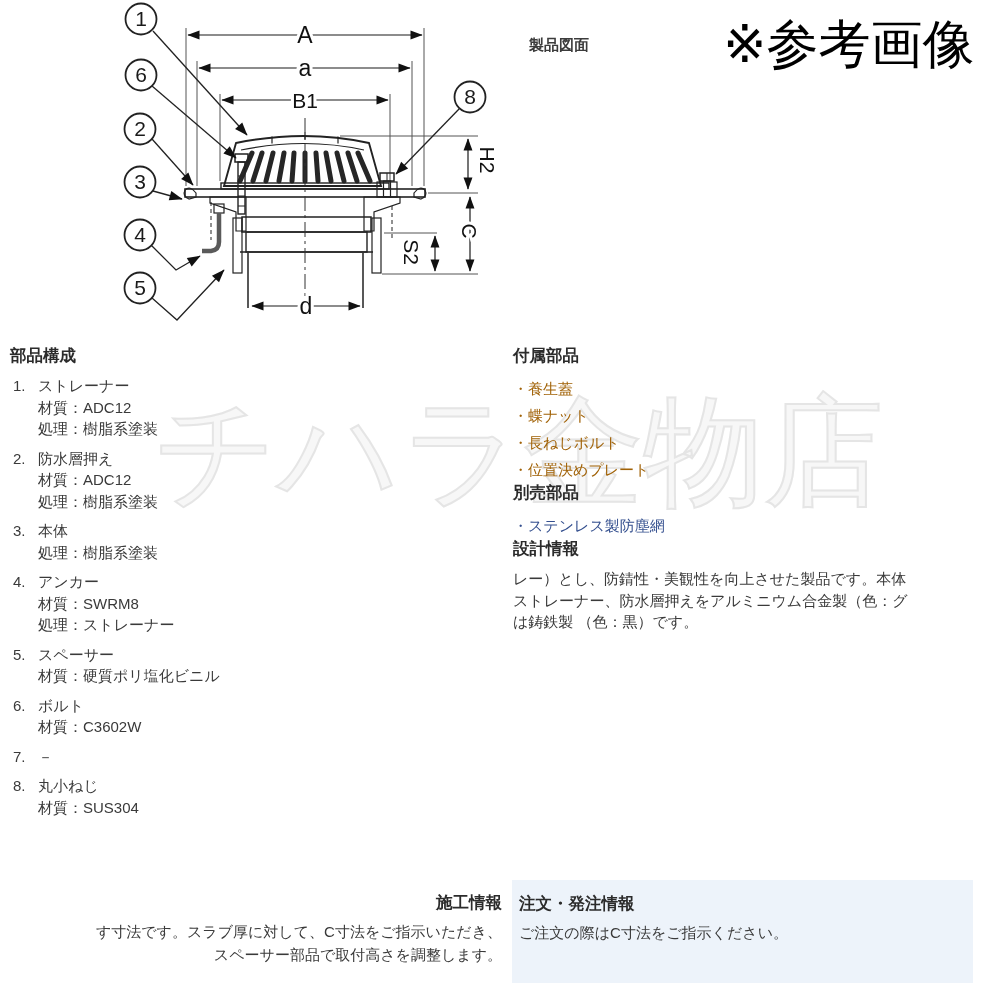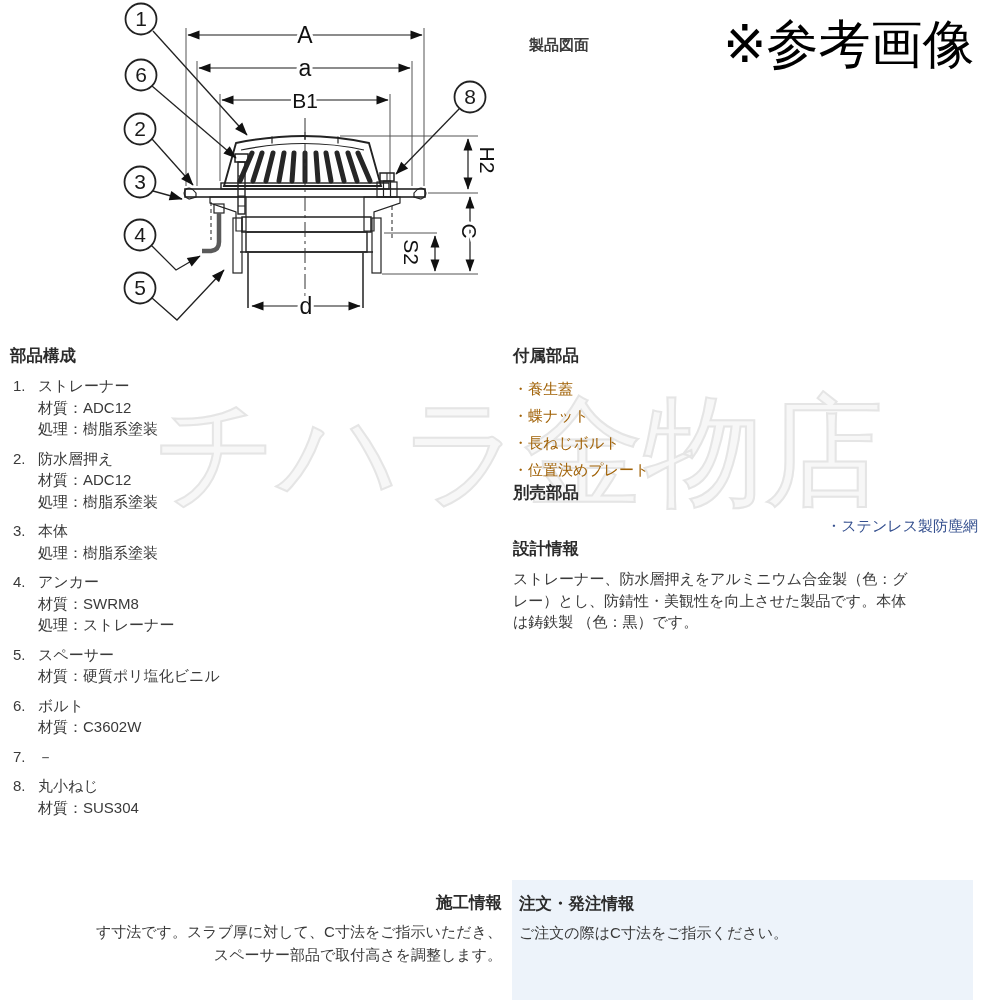--- a/index.html
+++ b/index.html
@@ -28,26 +28,26 @@
   .caption{left:529px;top:36px;font-size:15px;font-weight:bold;color:#3c3c3c;}
   .ref-note{left:723px;top:10px;font-size:52px;font-weight:500;color:#000;white-space:nowrap;}
   h3.sec{font-size:16.5px;font-weight:bold;color:#2b2b2b;margin:0 0 10px 0;line-height:19px;}
   #parts-col{left:10px;top:346px;width:485px;}
   .part{position:relative;padding-left:28px;margin-bottom:8px;font-size:15px;line-height:21.5px;color:#3a3a3a;}
   .part .num{position:absolute;left:3px;top:0;}
   #right-col{left:513px;top:346px;width:465px;}
   .bullet{font-size:15px;line-height:27px;color:#a16207;}
   .sec-sep{margin-top:32px;}
   .sec-design{margin-top:40px;margin-bottom:9px;}
-  .link-line{font-size:15px;line-height:27px;color:#35508f;cursor:pointer;text-align:right;}
+  .link-line{font-size:15px;line-height:27px;color:#35508f;cursor:pointer;}
   .body-line{font-size:15px;line-height:21.5px;color:#3a3a3a;}
   #construction-col{left:10px;top:893px;width:492px;text-align:right;}
   #construction-col h3{margin-bottom:9px;}
   #construction-col .body-line{line-height:22.5px;}
-  #order-box{left:512px;top:880px;width:461px;height:120px;background:#edf3fa;
+  #order-box{left:512px;top:880px;width:461px;height:103px;background:#edf3fa;
     padding:14px 10px 0 7px;box-sizing:border-box;}
   #order-box h3{margin-bottom:8px;}
   #order-box .body-line{line-height:23px;}
 </style>
 </head>
 <body>
 
 <div class="watermark">チハラ金物店</div>
 
 <div class="layer" id="diagram-wrap">
@@ -225,22 +225,22 @@
   <h3 class="sec">付属部品</h3>
   <div class="bullet">・養生蓋</div>
   <div class="bullet">・蝶ナット</div>
   <div class="bullet">・長ねじボルト</div>
   <div class="bullet">・位置決めプレート</div>
 
   <h3 class="sec sec-sep">別売部品</h3>
   <div class="link-line">・ステンレス製防塵網</div>
 
   <h3 class="sec sec-design">設計情報</h3>
+  <div class="body-line">レー）とし、防錆性・美観性を向上させた製品です。本体</div>
   <div class="body-line">ストレーナー、防水層押えをアルミニウム合金製（色：グ</div>
-  <div class="body-line">レー）とし、防錆性・美観性を向上させた製品です。本体</div>
   <div class="body-line">は鋳鉄製 （色：黒）です。</div>
 </div>
 
 <div class="layer" id="construction-col">
   <h3 class="sec">施工情報</h3>
   <div class="body-line">す寸法です。スラブ厚に対して、C寸法をご指示いただき、</div>
   <div class="body-line">スペーサー部品で取付高さを調整します。</div>
 </div>
 
 <div class="layer" id="order-box">

